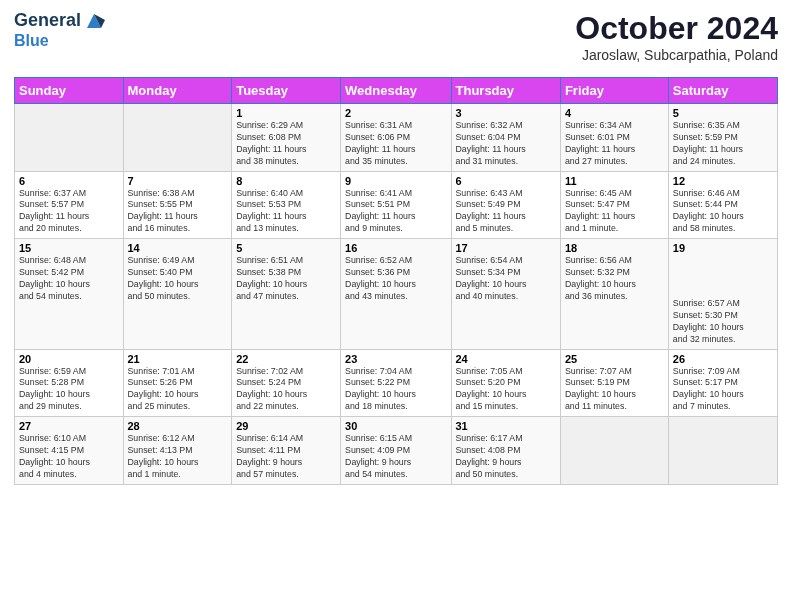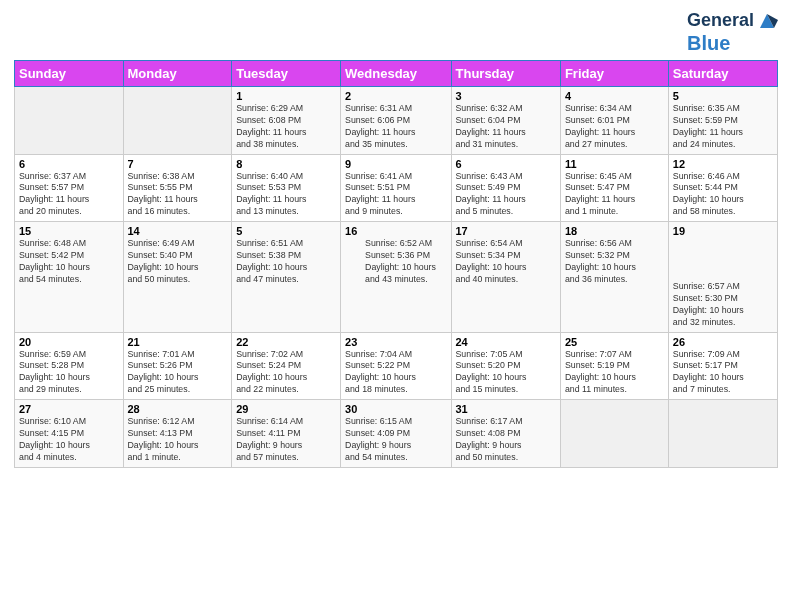--- a/index.html
+++ b/index.html
@@ -11,22 +11,22 @@
       overflow: hidden;
     }
     .page {
       width: 792px;
       height: 612px;
       padding: 10px 14px 10px 14px;
     }
     .header {
       display: flex;
       align-items: flex-start;
-      justify-content: flex-end;
-      margin-bottom: 6px;
+      justify-content: space-between;
+      margin-bottom: 14px;
       gap: 11px;
     }
     .logo {
       display: flex;
       align-items: center;
     }
     .logo-text {
       font-size: 18px;
       font-weight: bold;
       color: #1a3a5c;
@@ -98,22 +98,26 @@
   <div class="header">
     <div class="logo">
       <div>
         <div style="display:flex;align-items:center;">
           <span class="logo-text">General</span>
           <svg class="logo-icon" viewBox="0 0 22 22" xmlns="http://www.w3.org/2000/svg">
             <polygon points="4,18 11,4 18,18" fill="#2e7dc6"></polygon>
             <polygon points="11,4 18,18 22,10" fill="#1a3a5c"></polygon>
           </svg>
         </div>
-        <span class="logo-text" style="color:#2e7dc6;font-size:20px;">Blue</span>
+        <span class="logo-text" style="color:#2e7dc6;font-size:16px;">Blue</span>
       </div>
+    </div>
+    <div class="title-block">
+      <div class="main-title">October 2024</div>
+      <div class="subtitle">Jaroslaw, Subcarpathia, Poland</div>
     </div>
   </div>
 
   <table>
     <thead>
       <tr>
       <th>Sunday</th>
           <th>Monday</th>
           <th>Tuesday</th>
           <th>Wednesday</th>
@@ -230,21 +234,21 @@
           </td>
           <td>
             <span class="day-num">5</span>
             <div class="day-info" style="white-space: pre-line;">Sunrise: 6:51 AM
 Sunset: 5:38 PM
 Daylight: 10 hours
 and 47 minutes.</div>
           </td>
           <td>
             <span class="day-num">16</span>
-            <div class="day-info" style="white-space: pre-line; margin-left: 20px;">Sunrise: 6:52 AM
+            <div class="day-info" style="white-space: pre-line;">Sunrise: 6:52 AM
 Sunset: 5:36 PM
 Daylight: 10 hours
 and 43 minutes.</div>
           </td>
           <td>
             <span class="day-num">17</span>
             <div class="day-info" style="white-space: pre-line;">Sunrise: 6:54 AM
 Sunset: 5:34 PM
 Daylight: 10 hours
 and 40 minutes.</div>

